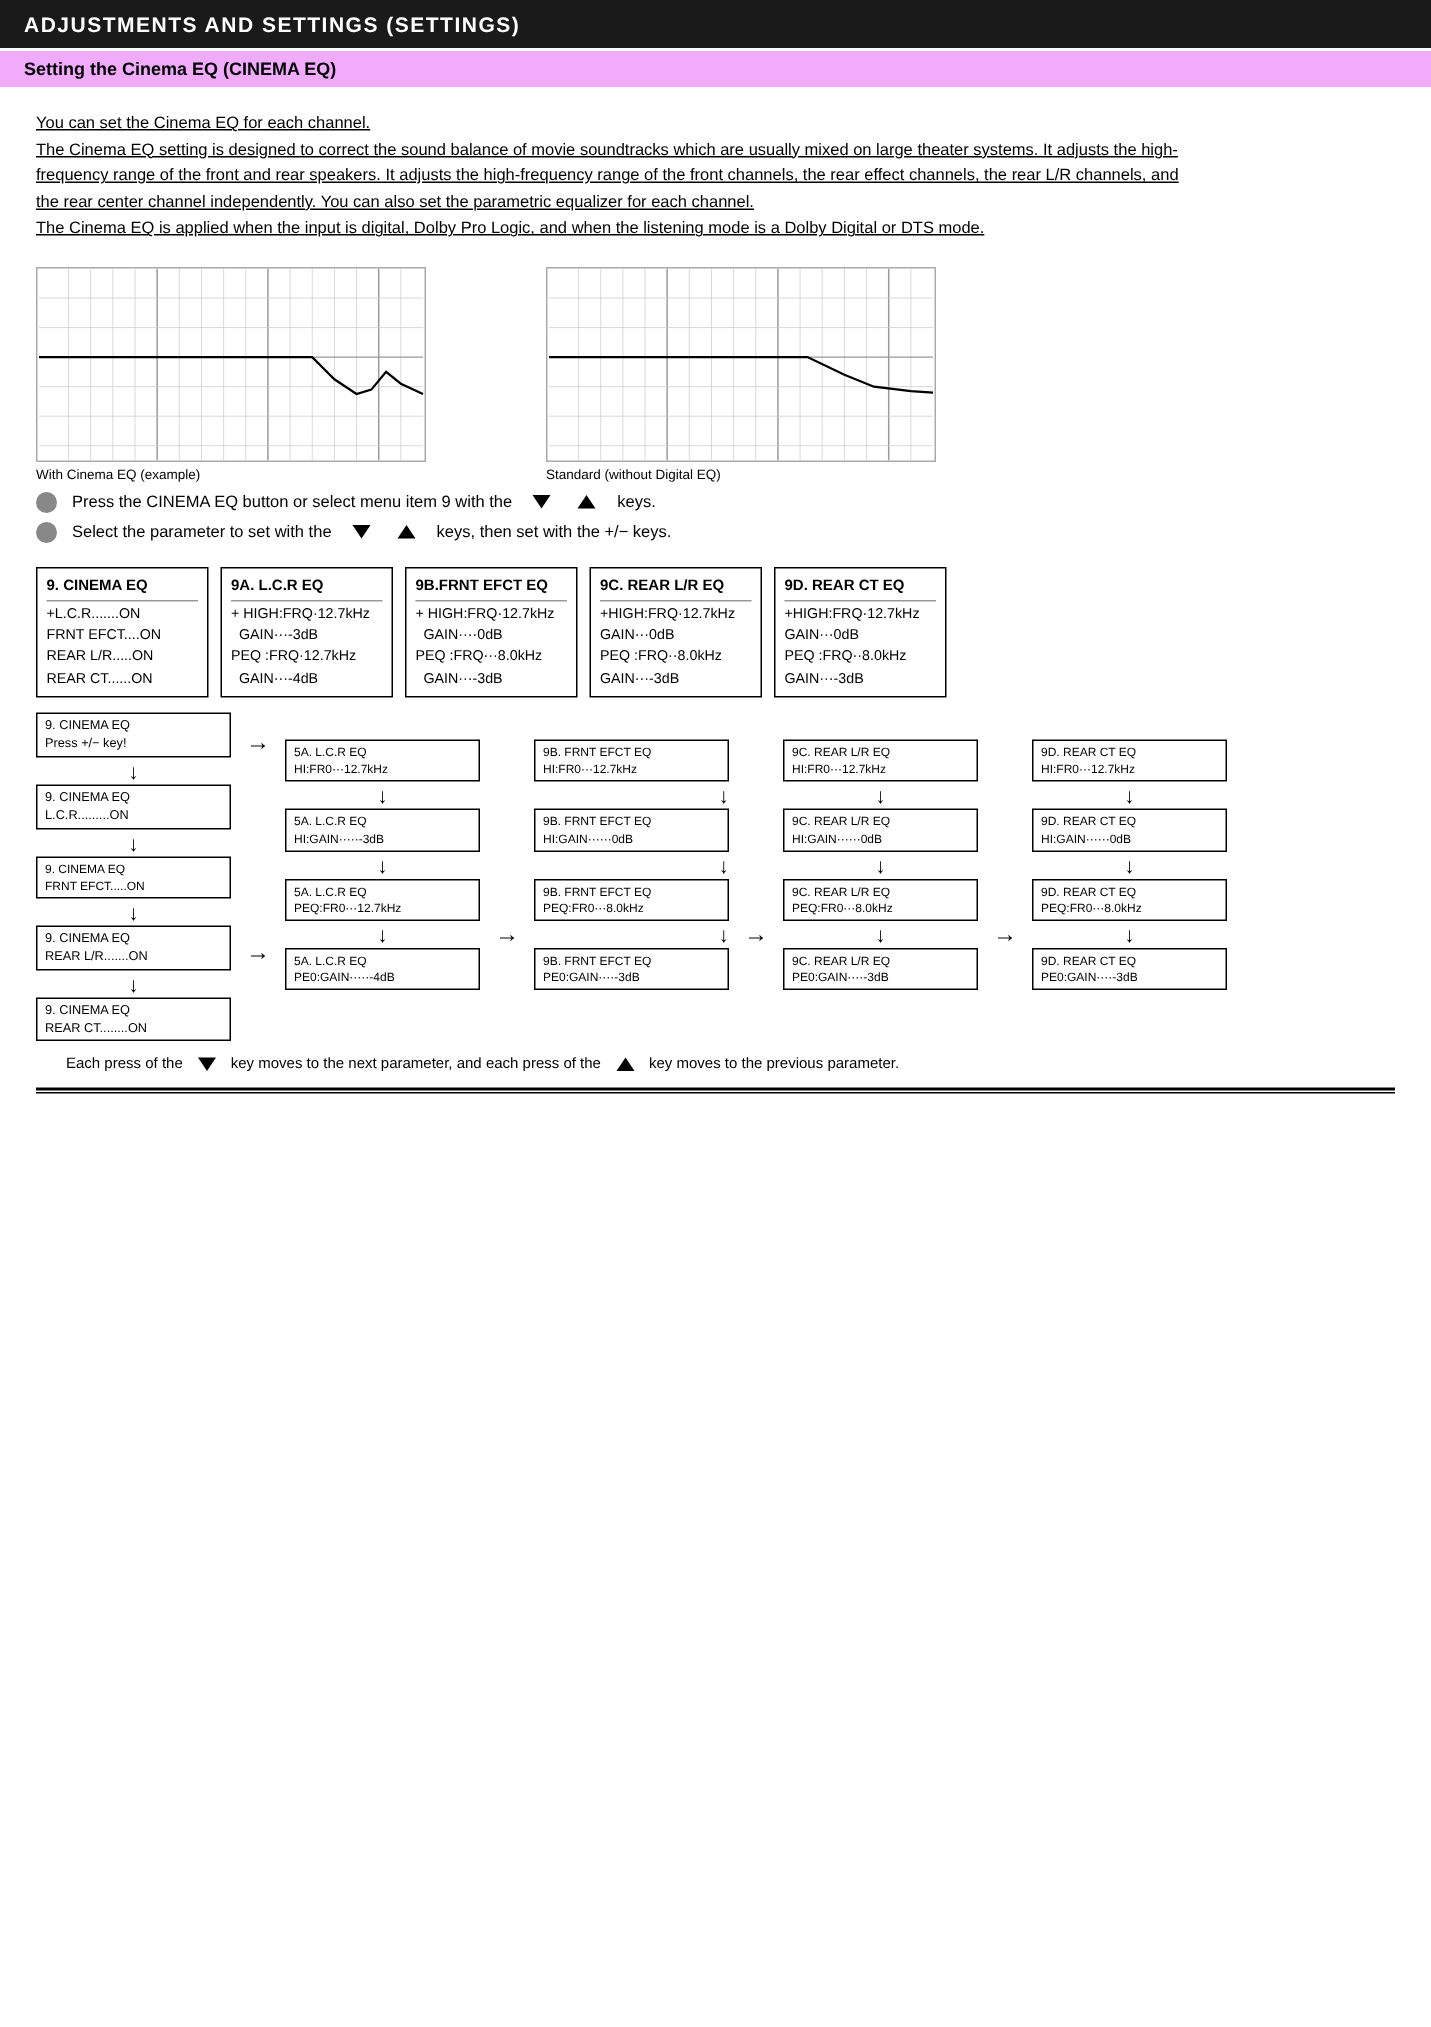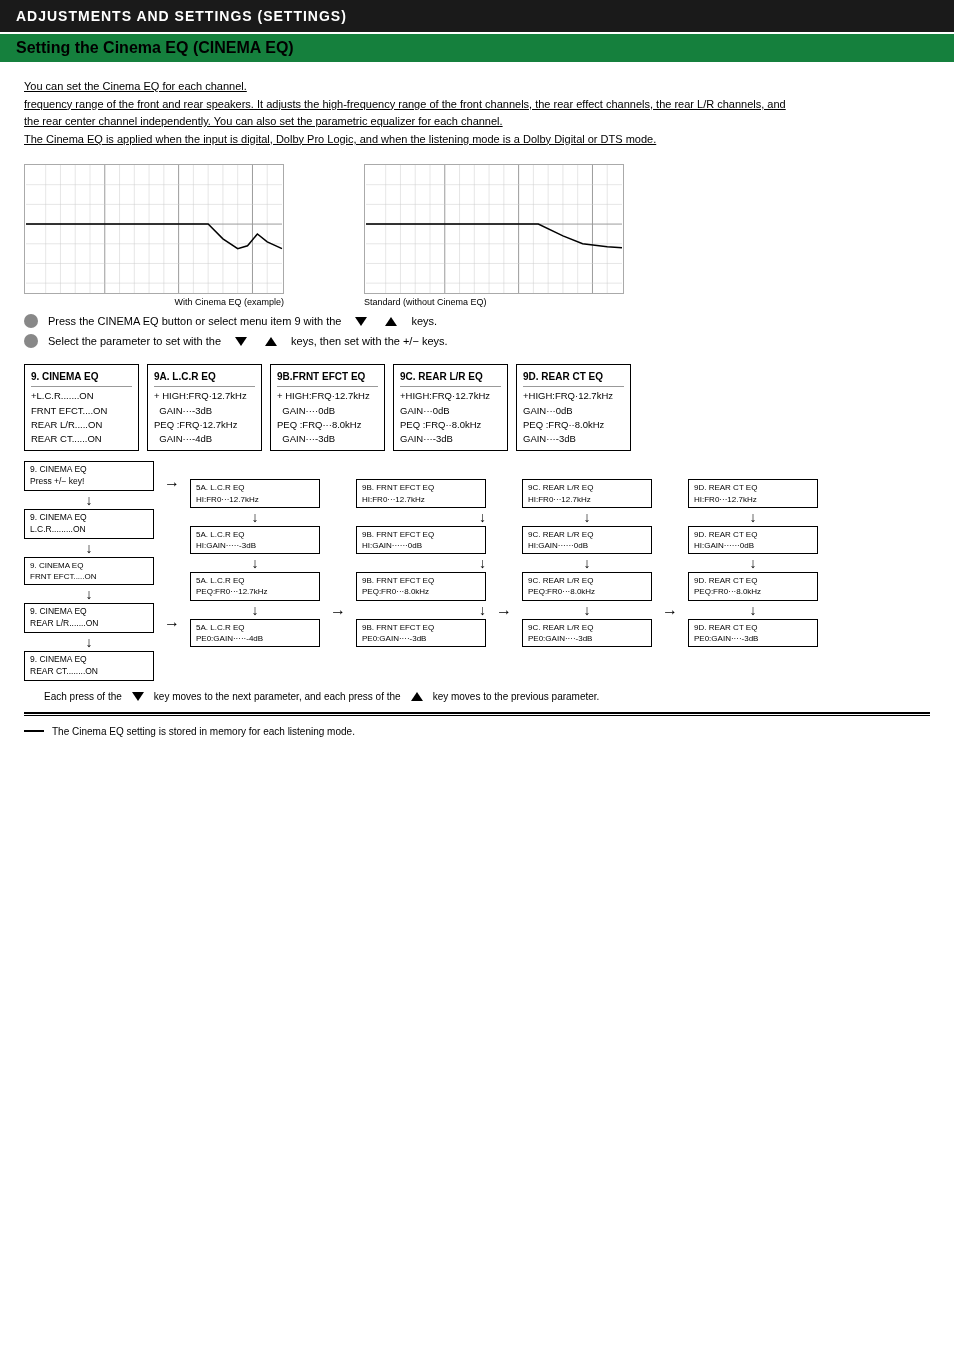--- a/index.html
+++ b/index.html
@@ -15,23 +15,23 @@
     .header-bar {
       background: #1a1a1a;
       color: #fff;
       font-size: 14px;
       font-weight: bold;
       padding: 8px 16px;
       letter-spacing: 1px;
     }
 
     .section-bar {
-      background: #15803d;
+      background: #f0abfc;
       padding: 5px 16px;
-      font-size: 16px;
+      font-size: 12px;
       font-weight: bold;
       margin-top: 2px;
     }
 
     .content {
       padding: 16px 24px;
     }
 
     .intro-text {
       font-size: 11px;
@@ -187,20 +187,21 @@
 </div>
 
 <div class="section-bar">
   <span>Setting the Cinema EQ (CINEMA EQ)</span>
 </div>
 
 <div class="content">
 
   <div class="intro-text">
     <div>You can set the Cinema EQ for each channel.</div>
+    <div>The Cinema EQ setting is designed to correct the sound balance of movie soundtracks which are usually mixed on large theater systems. It adjusts the high-</div>
     <div>frequency range of the front and rear speakers. It adjusts the high-frequency range of the front channels, the rear effect channels, the rear L/R channels, and</div>
     <div>the rear center channel independently. You can also set the parametric equalizer for each channel.</div>
     <div>The Cinema EQ is applied when the input is digital, Dolby Pro Logic, and when the listening mode is a Dolby Digital or DTS mode.</div>
   </div>
 
   <div class="graphs-row">
 
     <div>
       <div class="graph-container">
         <div class="graph-grid">
@@ -226,21 +227,21 @@
             <line x1="0" y1="20" x2="260" y2="20" class="grid-line-h"></line>
             <line x1="0" y1="40" x2="260" y2="40" class="grid-line-h"></line>
             <line x1="0" y1="60" x2="260" y2="60" stroke="#999" stroke-width="1"></line>
             <line x1="0" y1="80" x2="260" y2="80" class="grid-line-h"></line>
             <line x1="0" y1="100" x2="260" y2="100" class="grid-line-h"></line>
             <line x1="0" y1="120" x2="260" y2="120" class="grid-line-h"></line>
 
             <polyline points="0,60 160,60 185,60 200,75 215,85 225,82 235,70 245,78 260,85" fill="none" stroke="#000" stroke-width="1.5"></polyline>
           </svg>
         </div>
-        <div style="font-size:9px; text-align:right; margin-top:3px;">With Cinema EQ (example)</div>
+        <div style="font-size:9px; text-align:left; margin-top:3px;">With Cinema EQ (example)</div>
       </div>
     </div>
 
     <div>
       <div class="graph-container">
         <div class="graph-grid">
           <svg viewBox="0 0 260 130" xmlns="http://www.w3.org/2000/svg">
             <line x1="20" y1="0" x2="20" y2="130" class="grid-line-v"></line>
             <line x1="35" y1="0" x2="35" y2="130" class="grid-line-v"></line>
             <line x1="50" y1="0" x2="50" y2="130" class="grid-line-v"></line>
@@ -260,21 +261,21 @@
             <line x1="0" y1="20" x2="260" y2="20" class="grid-line-h"></line>
             <line x1="0" y1="40" x2="260" y2="40" class="grid-line-h"></line>
             <line x1="0" y1="60" x2="260" y2="60" stroke="#999" stroke-width="1"></line>
             <line x1="0" y1="80" x2="260" y2="80" class="grid-line-h"></line>
             <line x1="0" y1="100" x2="260" y2="100" class="grid-line-h"></line>
             <line x1="0" y1="120" x2="260" y2="120" class="grid-line-h"></line>
 
             <polyline points="0,60 175,60 200,72 220,80 245,83 260,84" fill="none" stroke="#000" stroke-width="1.5"></polyline>
           </svg>
         </div>
-        <div style="font-size:9px; text-align:left; margin-top:3px;">Standard (without Cinema EQ)</div>
+        <div style="font-size:9px; text-align:left; margin-top:3px;">Standard (without Digital EQ)</div>
       </div>
     </div>
   </div>
 
   <div class="step-indicators">
     <div class="step-row">
       <span class="bullet"></span>
       <span>Press the CINEMA EQ button or select menu item 9 with the</span>
       <span class="triangle-down"></span>
       <span class="triangle-up"></span>
@@ -433,18 +434,14 @@
   <div style="display:flex; align-items:center; gap:6px; margin-top:10px; font-size:10px;padding-left:20px;">
     <span>Each press of the</span>
     <span class="triangle-down"></span>
     <span>key moves to the next parameter, and each press of the</span>
     <span class="triangle-up"></span>
     <span>key moves to the previous parameter.</span>
   </div>
 
   <div style="border-top: 2px solid #000; border-bottom: 1px solid #000; margin: 10px 0; height: 4px;"></div>
 
-  <div class="bottom-note">
-    <span class="dash-line"></span>
-    <span>The Cinema EQ setting is stored in memory for each listening mode.</span>
-  </div>
 
 </div>
 
 </body></html>

